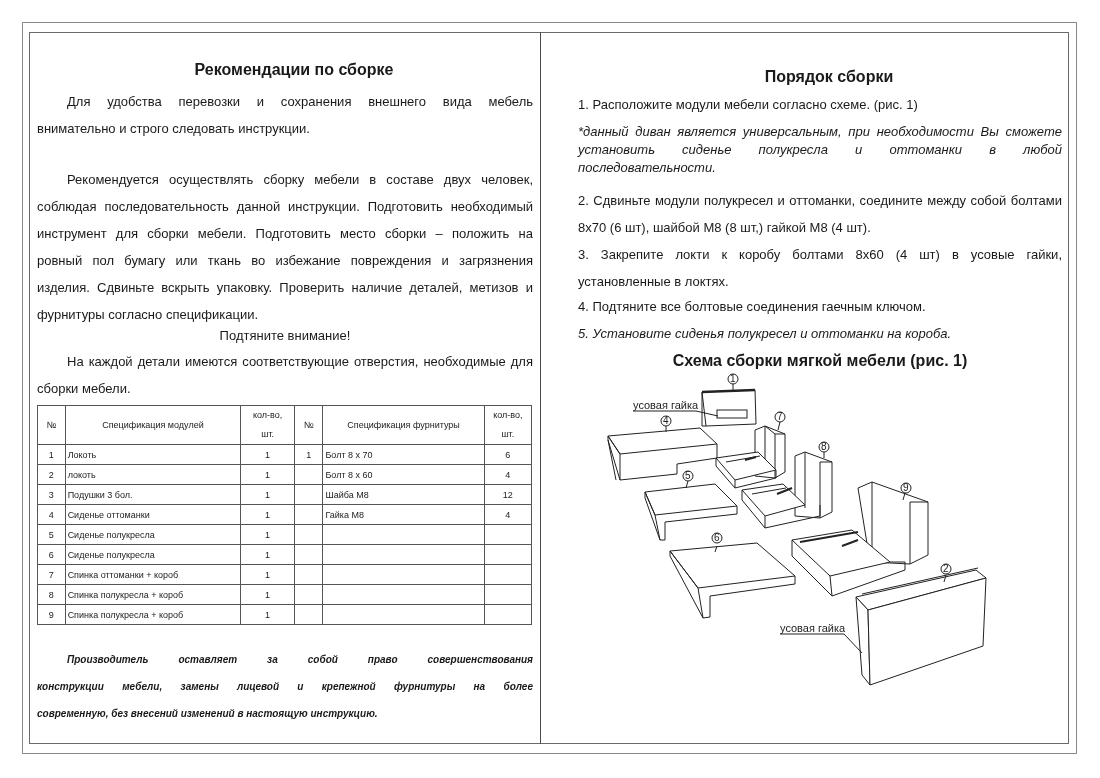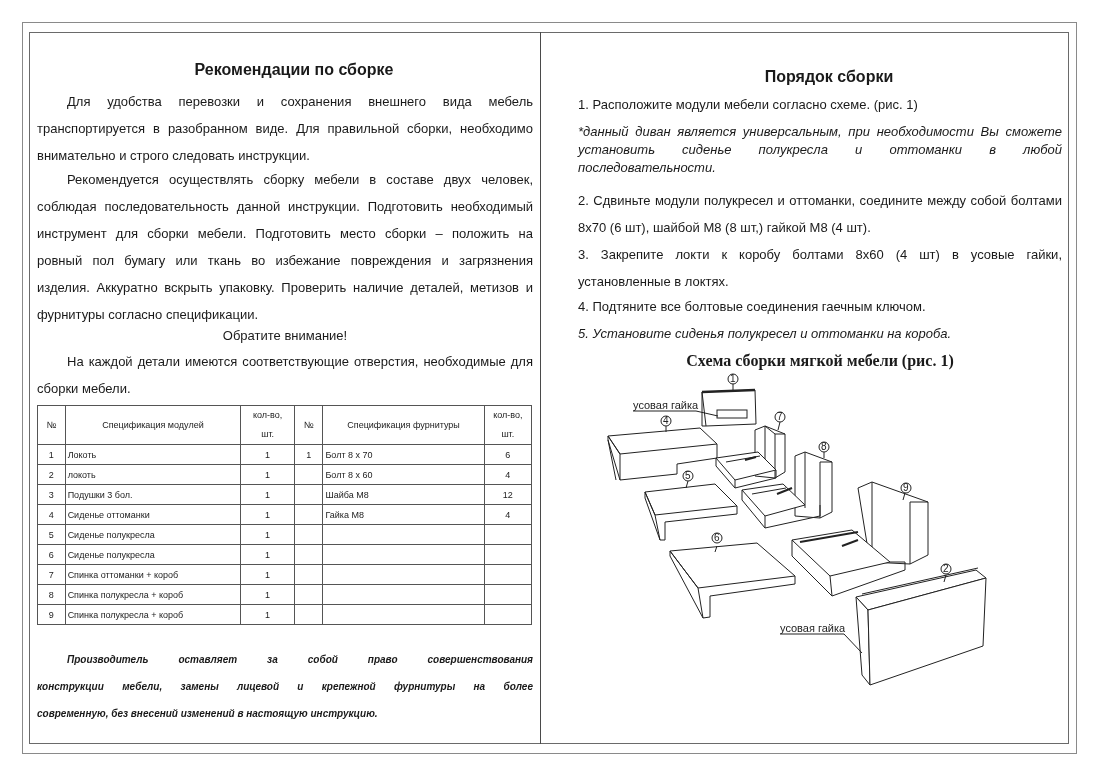--- a/index.html
+++ b/index.html
@@ -46,34 +46,33 @@
 
 <div class="outer-frame"></div>
 <div class="inner-frame"></div>
 <div class="divider"></div>
 
 <div class="col col-left">
   <h1 class="title" style="top:20px;">Рекомендации по сборке</h1>
 
   <div class="block" style="top:56px;">
     <p class="p indent just-line">Для удобства перевозки и сохранения внешнего вида мебель</p>
-    <p class="p just-line">транспортируется в разобранном виде. Для правильной сборки, необходимо</p>
     <p class="p">внимательно и строго следовать инструкции.</p>
   </div>
 
   <div class="block" style="top:134px;">
     <p class="p indent just-line">Рекомендуется осуществлять сборку мебели в составе двух человек,</p>
     <p class="p just-line">соблюдая последовательность данной инструкции. Подготовить необходимый</p>
     <p class="p just-line">инструмент для сборки мебели. Подготовить место сборки – положить на</p>
     <p class="p just-line">ровный пол бумагу или ткань во избежание повреждения и загрязнения</p>
-    <p class="p just-line">изделия. Аккуратно вскрыть упаковку. Проверить наличие деталей, метизов и</p>
+    <p class="p just-line">изделия. Сдвиньте вскрыть упаковку. Проверить наличие деталей, метизов и</p>
     <p class="p">фурнитуры согласно спецификации.</p>
   </div>
 
-  <p class="p center block" style="top:290px;">Обратите внимание!</p>
+  <p class="p center block" style="top:290px;">Подтяните внимание!</p>
 
   <div class="block" style="top:316px;">
     <p class="p indent just-line">На каждой детали имеются соответствующие отверстия, необходимые для</p>
     <p class="p">сборки мебели.</p>
   </div>
 
   <table class="spec">
     <thead>
       <tr>
         <th class="c1">№</th>
@@ -184,21 +183,21 @@
   </div>
 
   <div class="block" style="top:209px;">
     <p class="step just-line">3. Закрепите локти к коробу болтами 8х60 (4 шт) в усовые гайки,</p>
     <p class="step">установленные в локтях.</p>
   </div>
 
   <p class="step block" style="top:261px;">4. Подтяните все болтовые соединения гаечным ключом.</p>
   <p class="step block" style="top:288px;font-style:italic;">5. Установите сиденья полукресел и оттоманки на короба.</p>
 
-  <div class="diag-title" style="top:320px;font-family:Liberation Serif, serif;">Схема сборки мягкой мебели (рис. 1)</div>
+  <div class="diag-title" style="top:320px;">Схема сборки мягкой мебели (рис. 1)</div>
 </div>
 
 <svg class="diagram" style="left:600px; top:370px;" width="420" height="330" viewBox="0 0 420 330" fill="none" stroke="#222" stroke-width="1">
 
   <g>
     <polygon points="102,22 155,20 156,54 106,56" fill="#fff"></polygon>
     <polyline points="102,22 102,56 106,56"></polyline>
     <line x1="102" y1="22" x2="155" y2="20" stroke-width="2.5"></line>
     <rect x="117" y="40" width="30" height="8"></rect>
     <line x1="133" y1="13" x2="133" y2="20"></line>

